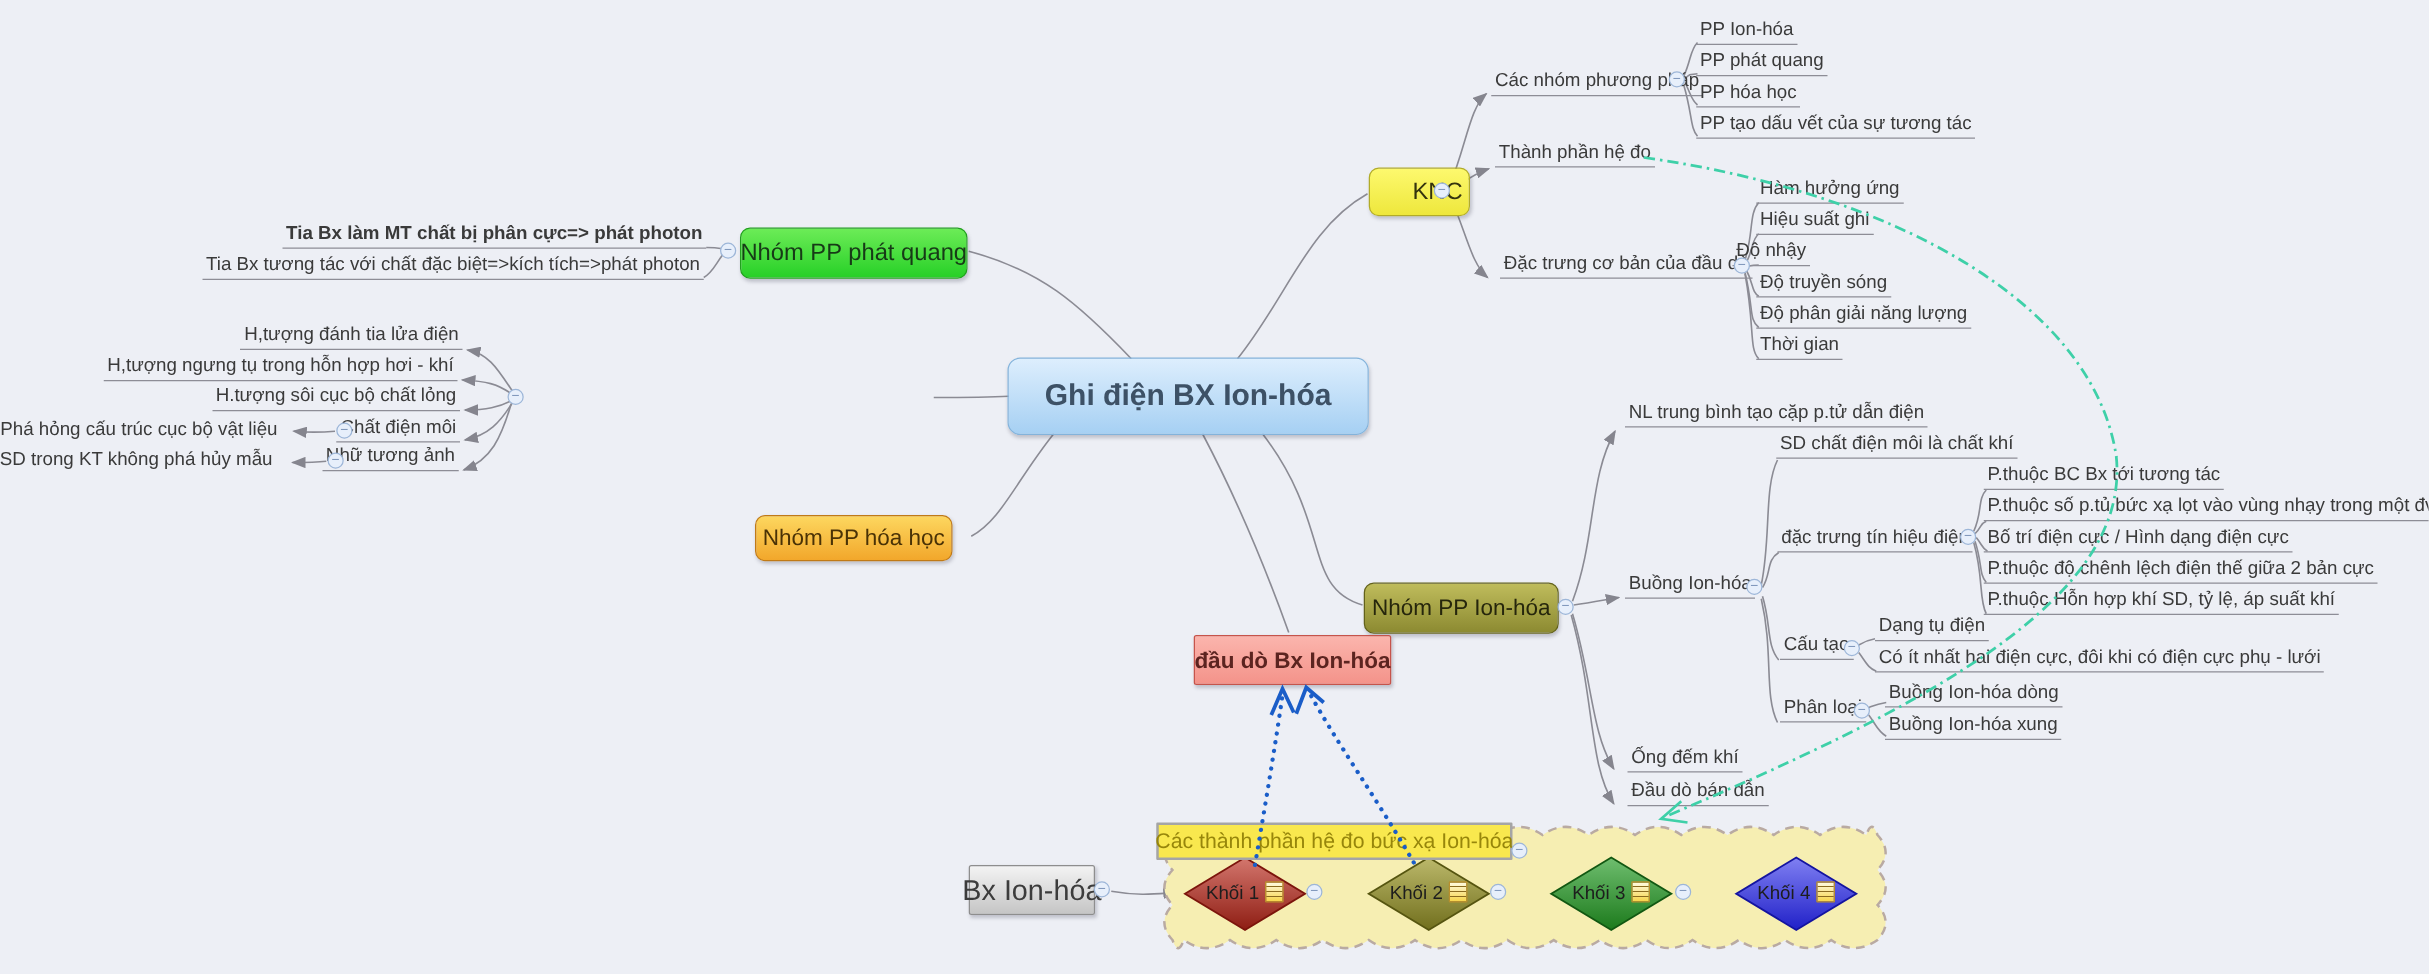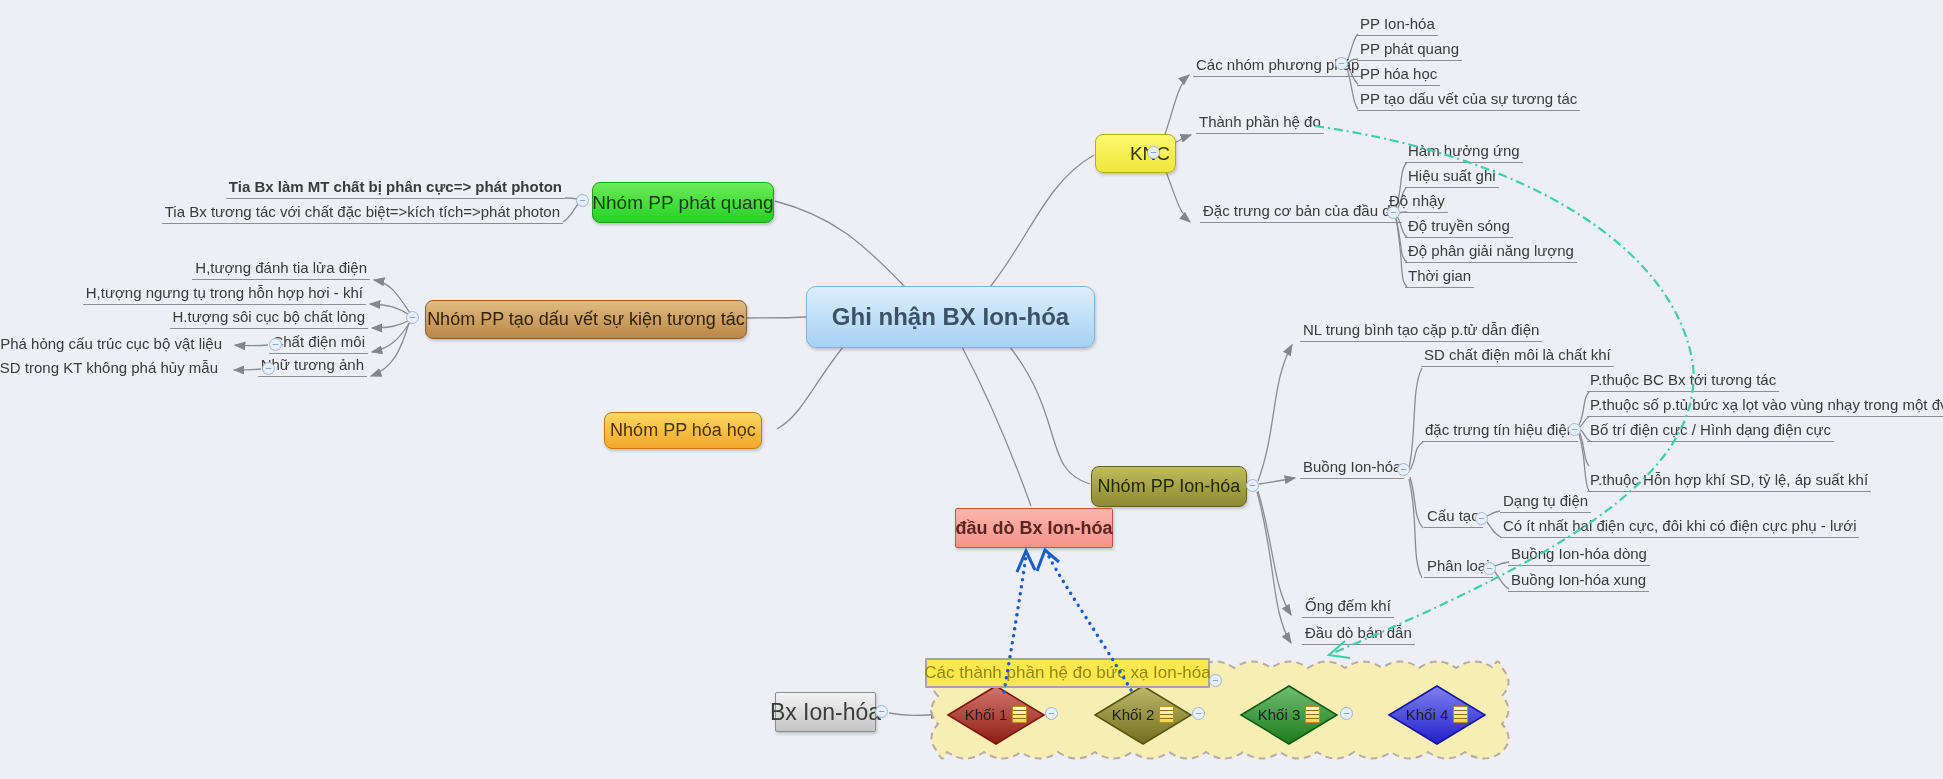--- a/index.html
+++ b/index.html
@@ -137,27 +137,26 @@
     <path id="cloud" fill="#f6eeb2" stroke="#b9aaa2" stroke-width="2" stroke-dasharray="7 5" d="M 938 668 Q 956.5 655 975 668 Q 993.5 655 1012 668 Q 1030.5 655 1049 668 Q 1067.5 655 1086 668 Q 1104.5 655 1123 668 Q 1141.5 655 1160 668 Q 1178.5 655 1197 668 Q 1215.5 655 1234 668 Q 1252.5 655 1271 668 Q 1289.5 655 1308 668 Q 1326.5 655 1345 668 Q 1363.5 655 1382 668 Q 1400.5 655 1419 668 Q 1437.5 655 1456 668 Q 1474.5 655 1493 668 Q 1497.5 655 1502 668 Q 1515 682 1502 696 Q 1515 710 1502 724 Q 1515 738 1502 752 Q 1483.5 765 1465 752 Q 1446.5 765 1428 752 Q 1409.5 765 1391 752 Q 1372.5 765 1354 752 Q 1335.5 765 1317 752 Q 1298.5 765 1280 752 Q 1261.5 765 1243 752 Q 1224.5 765 1206 752 Q 1187.5 765 1169 752 Q 1150.5 765 1132 752 Q 1113.5 765 1095 752 Q 1076.5 765 1058 752 Q 1039.5 765 1021 752 Q 1002.5 765 984 752 Q 965.5 765 947 752 Q 942.5 765 938 752 Q 925 738 938 724 Q 925 710 938 696 Q 925 682 938 668 Z"></path>
 
     <g stroke-width="1.5">
       <polygon points="948,715 996,686 1044,715 996,744" fill="url(#gd1)" stroke="#7c150c"></polygon>
       <polygon points="1095,715 1143,686 1191,715 1143,744" fill="url(#gd2)" stroke="#565510"></polygon>
       <polygon points="1241,715 1289,686 1337,715 1289,744" fill="url(#gd3)" stroke="#125812"></polygon>
       <polygon points="1389,715 1437,686 1485,715 1437,744" fill="url(#gd4)" stroke="#1414a0"></polygon>
     </g>
   </svg>
 
-  <div class="box central node" style="left:806px;top:286px;width:287px;height:60px;">Ghi nhận BX Ion-hóa</div>
+  <div class="box central node" style="left:806px;top:286px;width:287px;height:60px;">Ghi điện BX Ion-hóa</div>
 
   <div class="box knc node" style="left:1095px;top:134px;width:50px;height:37px;padding-left:29px;">KNC</div>
 
   <div class="box green node" style="left:592px;top:182px;width:180px;height:39px;">Nhóm PP phát quang</div>
 
-  <div class="box brown node" style="left:425px;top:300px;width:320px;height:37px;">Nhóm PP tạo dấu vết sự kiện tương tác</div>
 
   <div class="box orange node" style="left:604px;top:412px;width:156px;height:35px;">Nhóm PP hóa học</div>
 
   <div class="box olive node" style="left:1091px;top:466px;width:154px;height:39px;">Nhóm PP Ion-hóa</div>
 
   <div class="box pink node" style="left:955px;top:508px;width:156px;height:38px;font-weight:bold;">đầu dò Bx Ion-hóa</div>
 
   <div class="box gray node" style="left:775px;top:692px;width:99px;height:38px;">Bx Ion-hóa</div>
 
   <div class="box callout node" style="left:925px;top:658px;width:281px;height:26px;">Các thành phần hệ đo bức xạ Ion-hóa</div>
@@ -176,20 +175,21 @@
   <div class="t" style="left:1405px;top:241px;">Độ phân giải năng lượng</div>
   <div class="t" style="left:1405px;top:266px;">Thời gian</div>
 
   <div class="t" style="left:1300px;top:320px;">NL trung bình tạo cặp p.tử dẫn điện</div>
   <div class="t" style="left:1421px;top:345px;">SD chất điện môi là chất khí</div>
   <div class="t" style="left:1300px;top:457px;">Buồng Ion-hóa</div>
   <div class="t" style="left:1422px;top:420px;">đặc trưng tín hiệu điện</div>
   <div class="t" style="left:1587px;top:370px;">P.thuộc BC Bx tới tương tác</div>
   <div class="t" style="left:1587px;top:395px;">P.thuộc số p.tủ bức xạ lọt vào vùng nhạy trong một đvtg</div>
   <div class="t" style="left:1587px;top:420px;">Bố trí điện cực / Hình dạng điện cực</div>
+  <div class="t" style="left:1587px;top:445px;">P.thuộc độ chênh lệch điện thế giữa 2 bản cực</div>
   <div class="t" style="left:1587px;top:470px;">P.thuộc Hỗn hợp khí SD, tỷ lệ, áp suất khí</div>
   <div class="t" style="left:1424px;top:506px;">Cấu tạo</div>
   <div class="t" style="left:1500px;top:491px;">Dạng tụ điện</div>
   <div class="t" style="left:1500px;top:516px;">Có ít nhất hai điện cực, đôi khi có điện cực phụ - lưới</div>
   <div class="t" style="left:1424px;top:556px;">Phân loại</div>
   <div class="t" style="left:1508px;top:544px;">Buồng Ion-hóa dòng</div>
   <div class="t" style="left:1508px;top:570px;">Buồng Ion-hóa xung</div>
   <div class="t" style="left:1302px;top:596px;">Ống đếm khí</div>
   <div class="t" style="left:1302px;top:623px;">Đầu dò bán dẫn</div>
 

